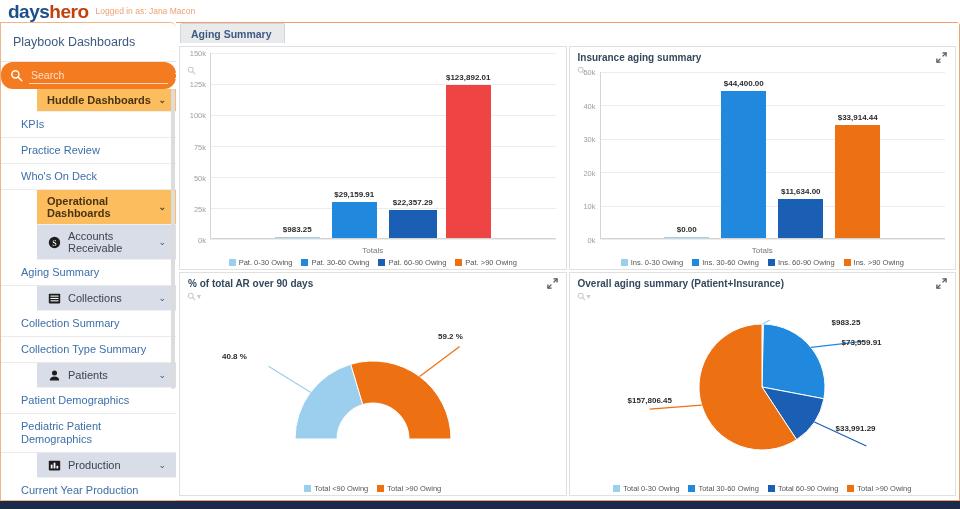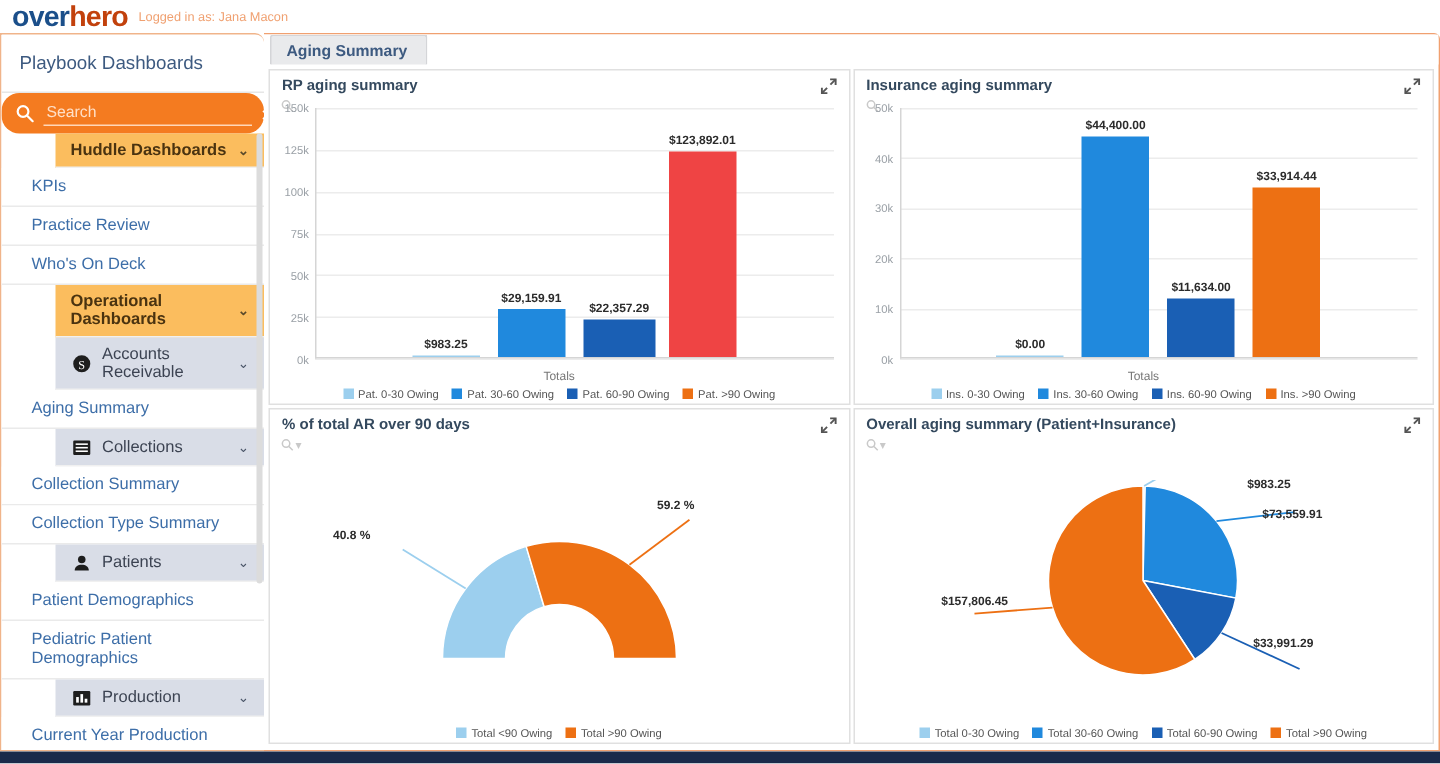--- a/index.html
+++ b/index.html
@@ -112,21 +112,21 @@
 
   .footer{position:absolute;left:0;bottom:0;width:960px;height:8px;background:#1b2a4a;}
 </style>
 </head>
 <body>
 
 <div class="app">
 
   <div class="topbar">
     <div class="logo">
-      <span class="curve">over</span><span class="hero">hero</span>
+      <span class="curve">days</span><span class="hero">hero</span>
     </div>
     <div class="loggedin">Logged in as: Jana Macon</div>
   </div>
 
   <div class="body">
 
     <div class="sidebar">
       <div class="pb-title">Playbook Dashboards</div>
 
       <div class="searchbar">
@@ -224,31 +224,20 @@
 
     <div class="main">
 
       <div class="tabstrip">
         <div class="tab">Aging Summary</div>
       </div>
 
       <div class="grid">
 
         <div class="card">
-          <div class="card-hd">
-            <span>RP aging summary</span>
-            <span class="expand">
-              <svg width="11" height="11" viewBox="0 0 12 12">
-                  <path d="M7 1h4v4" fill="none" stroke="#555" stroke-width="1.4"></path>
-                  <path d="M11 1L7.2 4.8" stroke="#555" stroke-width="1.4"></path>
-                  <path d="M5 11H1V7" fill="none" stroke="#555" stroke-width="1.4"></path>
-                  <path d="M1 11l3.8-3.8" stroke="#555" stroke-width="1.4"></path>
-                </svg>
-            </span>
-          </div>
           <div class="zoomctl">
             <svg width="9" height="9" viewBox="0 0 16 16">
                 <circle cx="6.6" cy="6.6" r="4.4" fill="none" stroke="#c9c9c9" stroke-width="1.8"></circle>
                 <line x1="10" y1="10" x2="14.5" y2="14.5" stroke="#c9c9c9" stroke-width="1.8"></line>
               </svg>
           </div>
           <div class="card-body">
             <div class="plot" id="plot0">
                 <div class="gl" style="top: 100%;">
                   <div class="ytick" style="top: 100%;">0k</div>

